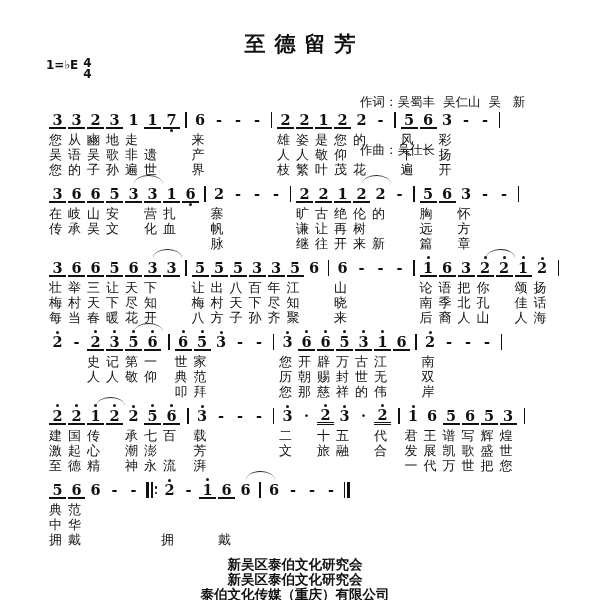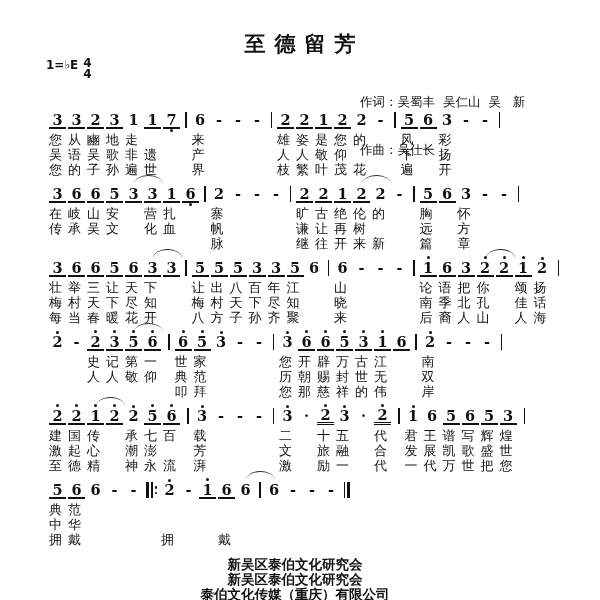--- a/index.html
+++ b/index.html
@@ -828,21 +828,20 @@
             <span class="note uu">
               <span class="da">
                 <span class="dot"></span>
               </span>
               <span class="g">2</span>
               <span class="db"></span>
             </span>
           </div>
           <div class="lyr">二　十五　代</div>
           <div class="lyr">文　旅融　合</div>
-          <div class="lyr">激　励一　代</div>
         </div>
         <span class="bar"></span>
         <div class="measure">
           <div class="notesrow">
             <span class="note">
               <span class="da">
                 <span class="dot"></span>
               </span>
               <span class="g">1</span>
               <span class="db"></span>

